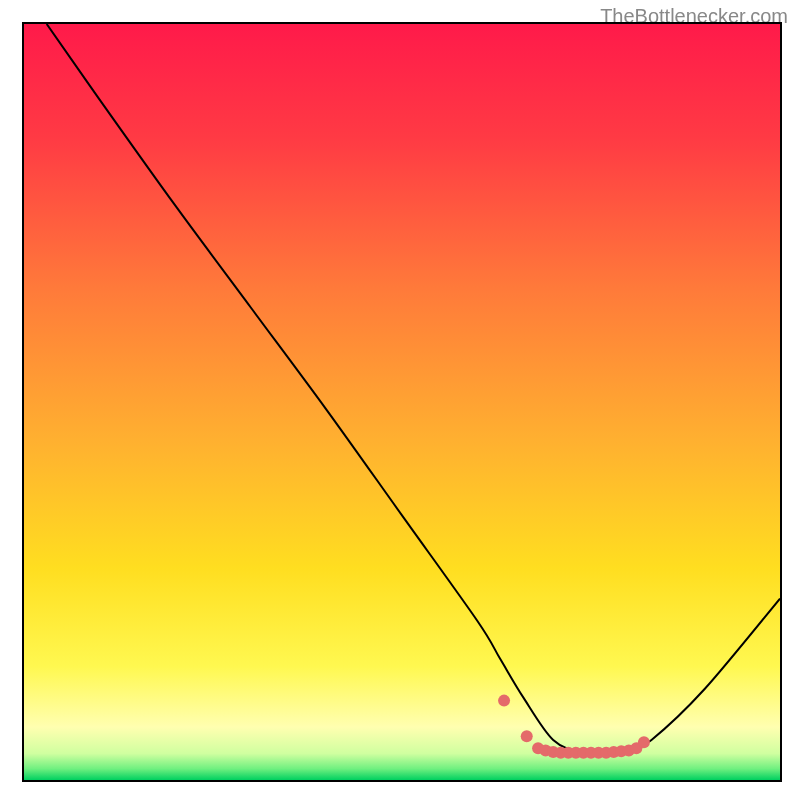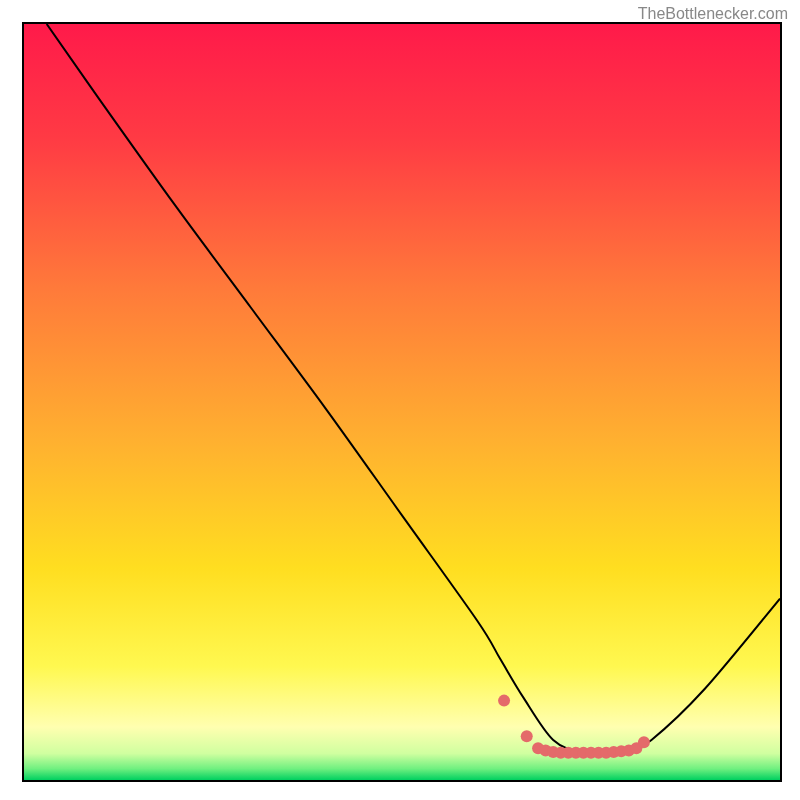--- a/index.html
+++ b/index.html
@@ -12,21 +12,21 @@
   }
   .container {
     position: relative;
     width: 800px;
     height: 800px;
   }
   .watermark {
     position: absolute;
     top: 5px;
     right: 12px;
-    font-size: 16px;
+    font-size: 20px;
     color: #888;
     font-weight: normal;
   }
   .plot-area {
     position: absolute;
     left: 22px;
     top: 22px;
     width: 756px;
     height: 756px;
     border: 2px solid black;

